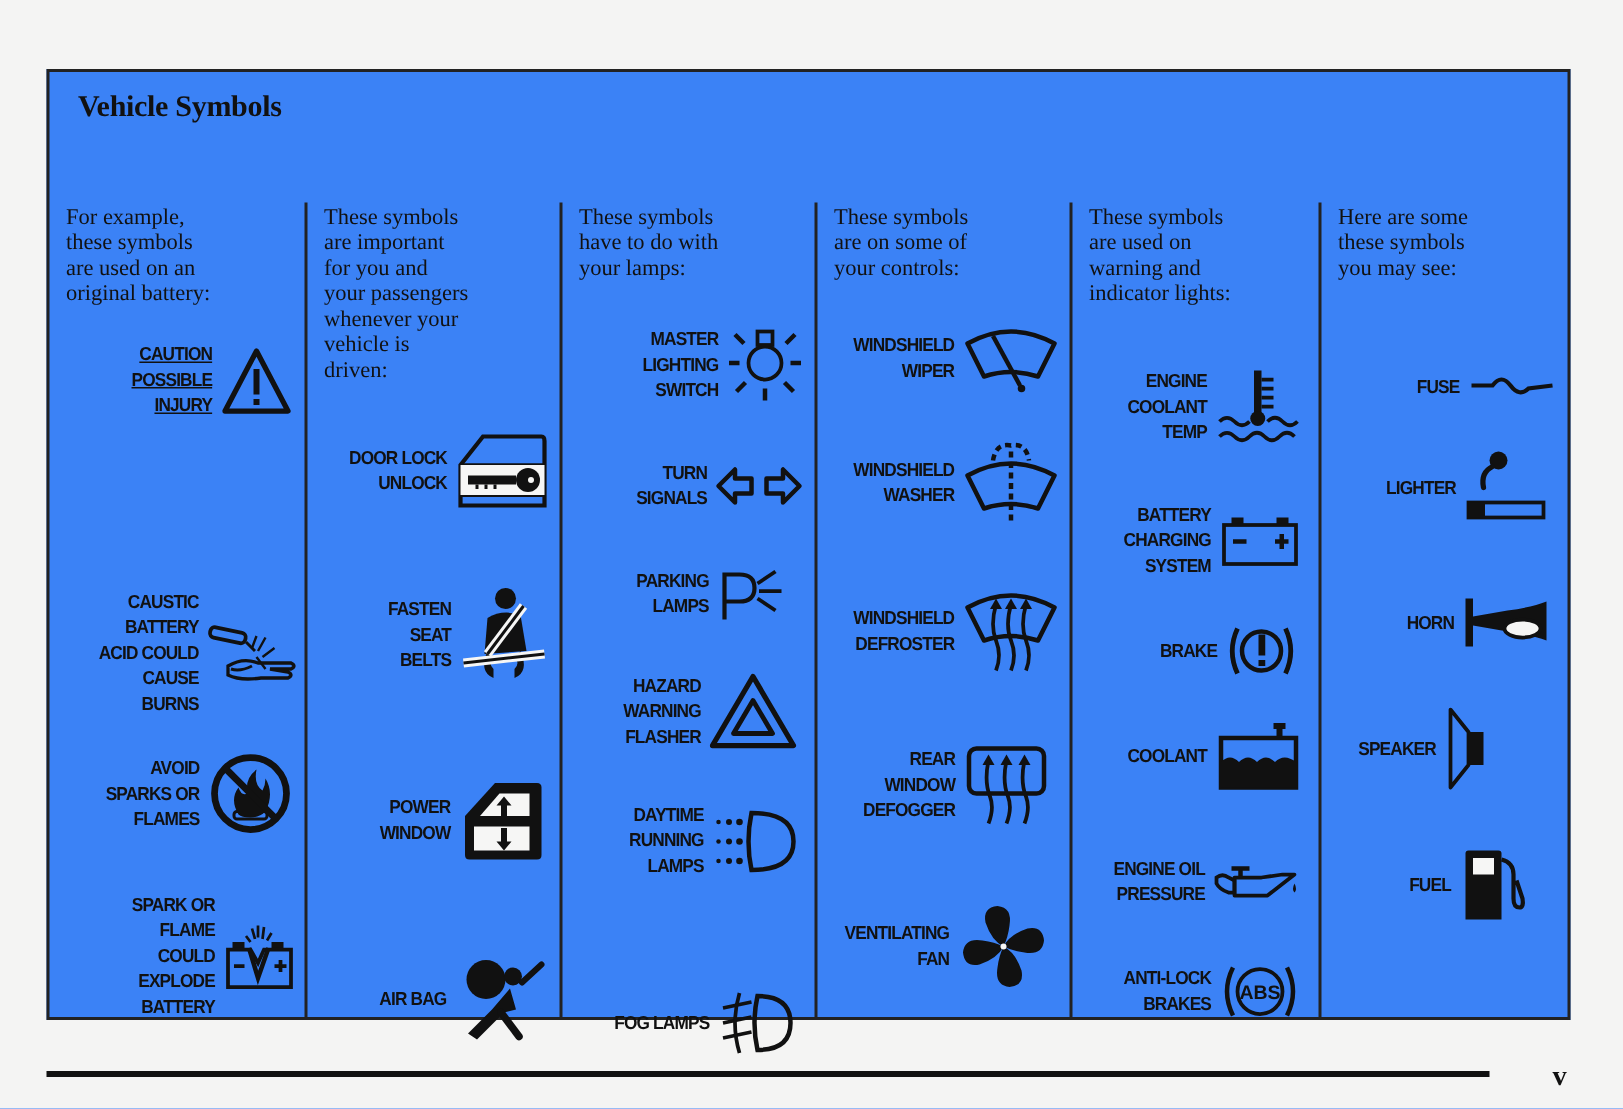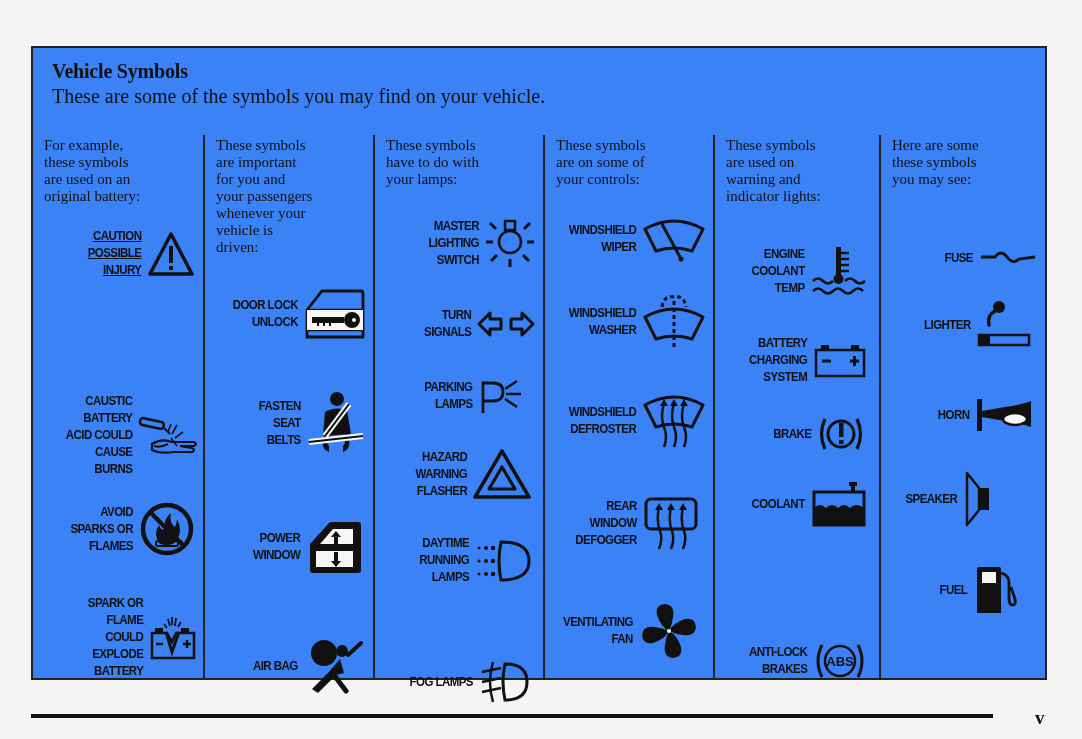--- a/index.html
+++ b/index.html
@@ -14,21 +14,20 @@
   .lbl{font-family:"Liberation Sans",sans-serif;font-weight:bold;font-size:12.5px;line-height:17px;text-align:right;white-space:pre-line;letter-spacing:-0.6px;transform:scaleX(0.92);transform-origin:right center;}
   .ico{margin-left:6px;display:block;}
   .rule{position:absolute;left:31px;top:714px;width:962px;height:4px;background:#111;}
   .pagenum{position:absolute;left:1035px;top:707px;font-family:"Liberation Serif",serif;font-weight:bold;font-size:19px;}
 </style>
 </head>
 <body>
 
 <div class="frame">
   <div class="title">Vehicle Symbols</div>
-  <div class="subtitle">These are some of the symbols you may find on your vehicle.</div>
 
   <div class="col" style="left:0;width:170px;">
     <div class="intro">For example,
 these symbols
 are used on an
 original battery:</div>
     <div class="sym" style="right:8px;top:93px;text-decoration:underline;">
       <span class="lbl">CAUTION
 POSSIBLE
 INJURY</span>
@@ -337,20 +336,30 @@
     </div>
     <div class="sym" style="right:12px;top:345px;">
       <span class="lbl">COOLANT</span>
       <svg class="ico" width="56" height="48" viewBox="0 0 56 48">
           <rect x="38" y="2" width="8" height="4" fill="#111"></rect>
           <rect x="40" y="6" width="4" height="6" fill="#111"></rect>
           <rect x="3" y="12" width="50" height="33" fill="none" stroke="#111" stroke-width="3"></rect>
           <path d="M3 28 Q9 22 15 28 Q21 22 27 28 Q33 22 39 28 Q45 22 53 28 L53 45 L3 45 Z" fill="#111"></path>
         </svg>
     </div>
+    <div class="sym" style="right:12px;top:436px;">
+      <span class="lbl">ENGINE OIL
+PRESSURE</span>
+      <svg class="ico" width="58" height="30" viewBox="0 0 58 30">
+          <path d="M12 6 h12 M18 6 v5" stroke="#111" stroke-width="3"></path>
+          <path d="M2 12 Q6 9 10 12 L14 14 L14 22 L10 22 Q4 20 2 16 Z" fill="none" stroke="#111" stroke-width="2.5"></path>
+          <path d="M14 12 L32 12 L46 10 L54 10 L36 24 L14 24 Z" fill="none" stroke="#111" stroke-width="2.5" stroke-linejoin="round"></path>
+          <path d="M54 16 q-2 4 0 6 q2 -2 0 -6" fill="#111"></path>
+        </svg>
+    </div>
     <div class="sym" style="right:12px;top:505px;">
       <span class="lbl">ANTI-LOCK
 BRAKES</span>
       <svg class="ico" width="54" height="42" viewBox="0 0 54 42">
           <circle cx="27" cy="21" r="15" fill="none" stroke="#111" stroke-width="2.5"></circle>
           <text x="27" y="26" text-anchor="middle" font-family="Liberation Sans, sans-serif" font-weight="bold" font-size="13" fill="#111">ABS</text>
           <path d="M9 5 Q1 21 9 37" fill="none" stroke="#111" stroke-width="3"></path>
           <path d="M45 5 Q53 21 45 37" fill="none" stroke="#111" stroke-width="3"></path>
         </svg>
     </div>

